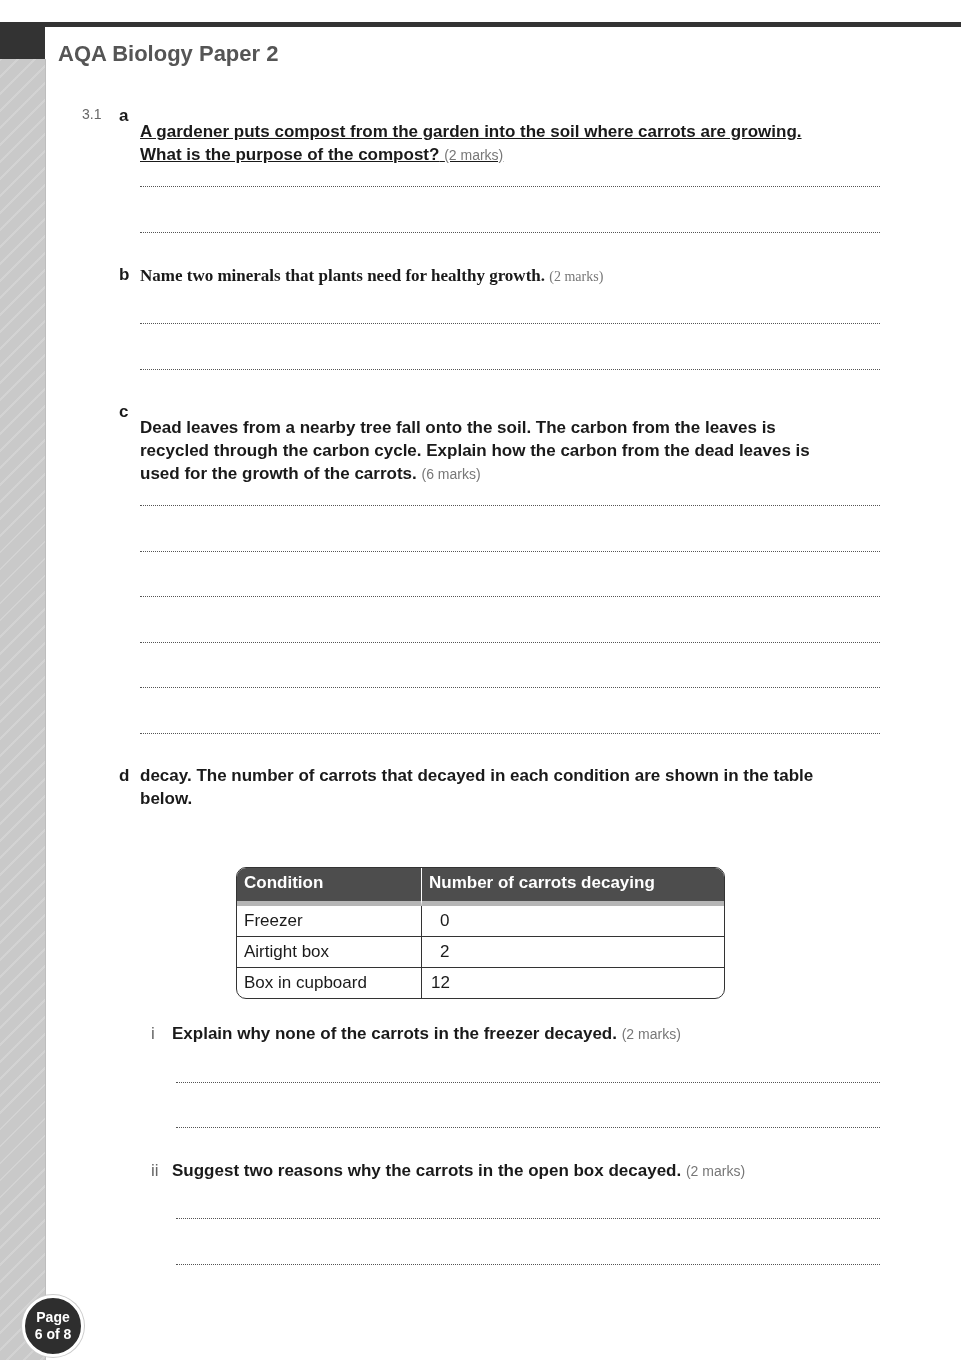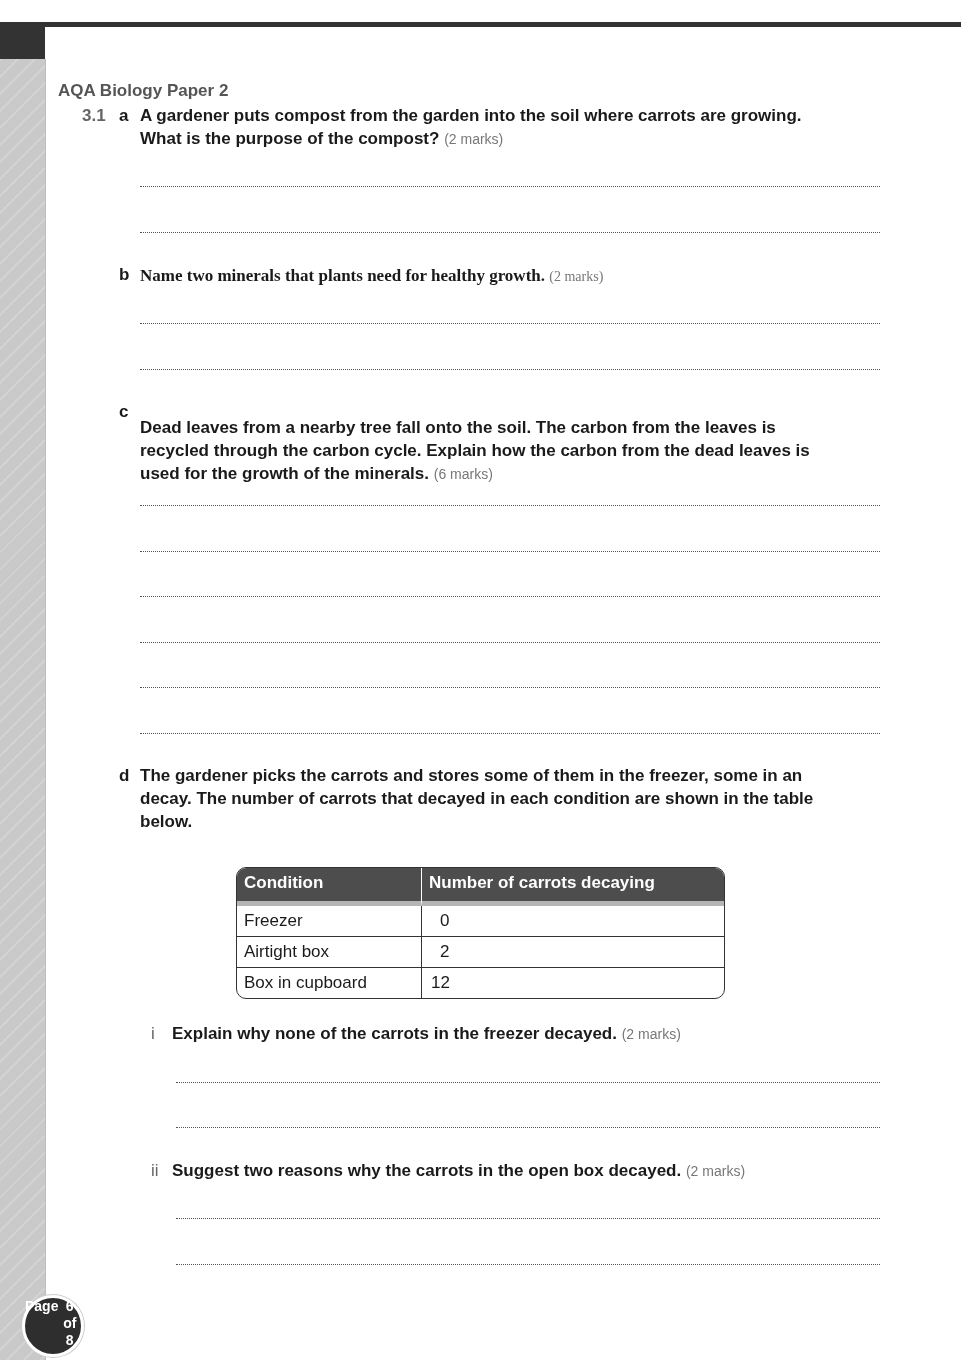--- a/index.html
+++ b/index.html
@@ -12,24 +12,24 @@
   .top-bar { position:absolute; left:0; top:22px; width:961px; height:5px; background:#333333; }
   .corner-block { position:absolute; left:0; top:27px; width:45px; height:32px; background:#333333; }
   .side-strip {
     position:absolute; left:0; top:59px; width:45px; height:1301px;
     background-color:#c9c9c9;
     background-image: repeating-linear-gradient(135deg, rgba(255,255,255,0.18) 0px, rgba(255,255,255,0.18) 2px, transparent 2px, transparent 12px);
     border-right:1px solid #bdbdbd;
   }
   .header-title {
     position:absolute; left:58px; top:41px;
-    font-size:17px; font-weight:bold; color:#555555;margin-top:40px;
+    font-size:22px; font-weight:bold; color:#555555;
   }
   .q { position:absolute; font-size:17px; font-weight:bold; line-height:23px; color:#1a1a1a; }
-  .qnum { position:absolute; font-size:17px; font-weight:bold; color:#666666; }
+  .qnum { position:absolute; font-size:14px; font-weight:normal; color:#666666; }
   .qletter { position:absolute; font-size:17px; font-weight:bold; color:#1a1a1a; }
   .roman { position:absolute; font-size:17px; font-weight:normal; color:#666666; }
   .marks { font-weight:normal; font-size:14px; color:#777777; }
   .line {
     position:absolute; height:0;
     border-top:1.5px dotted #555555;
   }
   table.data-table {
     position:absolute; left:236px; top:867px; width:489px;
     border-collapse:separate; border-spacing:0;
@@ -47,64 +47,63 @@
     border-top:1px solid #333333;
   }
   table.data-table tr:nth-child(2) td { border-top:none; }
   table.data-table td:first-child { border-right:1px solid #333333;margin-top:28px; }
   table.data-table td.num { padding-left:9px; }
   .page-badge {
     position:absolute; left:22px; top:1295px; width:56px; height:56px;
     border-radius:50%; background:#2e2e2e; border:3px solid #ffffff;
     box-shadow:0 0 0 1px #cccccc;
     color:#ffffff; font-weight:bold; font-size:14px; text-align:center;
-    display:flex; flex-direction:row; justify-content:center; line-height:17px;
+    display:flex; flex-direction:column; justify-content:center; line-height:17px;
   }
 </style>
 </head>
 <body>
 
 <div class="top-bar"></div>
 <div class="corner-block"></div>
 <div class="side-strip"></div>
 
 <div class="header-title">AQA Biology Paper 2</div>
 
 <div class="qnum" style="left:82px; top:106px;">3.1</div>
 <div class="qletter" style="left:119px; top:106px;">a</div>
-<div class="q" style="left:140px; top:104px; width:740px;">
+<div class="q" style="left:140px; top:120px; width:740px;text-decoration:underline;">
   <div>A gardener puts compost from the garden into the soil where carrots are growing.</div>
   <div><span>What is the purpose of the compost?</span> <span class="marks">(2 marks)</span></div>
 </div>
 <div class="line" style="left:140px; top:186px; width:740px;"></div>
 <div class="line" style="left:140px; top:232px; width:740px;"></div>
 
 <div class="qletter" style="left:119px; top:265px;">b</div>
 <div class="q" style="left:140px; top:264px; width:740px;font-family:Liberation Serif, serif;">
   <span>Name </span><span style="font-weight:900;">two</span><span> minerals that plants need for healthy growth.</span> <span class="marks">(2 marks)</span>
 </div>
 <div class="line" style="left:140px; top:323px; width:740px;"></div>
 <div class="line" style="left:140px; top:369px; width:740px;"></div>
 
 <div class="qletter" style="left:119px; top:402px;">c</div>
 <div class="q" style="left:140px; top:416px; width:740px;">
   <div>Dead leaves from a nearby tree fall onto the soil. The carbon from the leaves is</div>
   <div>recycled through the carbon cycle. Explain how the carbon from the dead leaves is</div>
-  <div><span>used for the growth of the minerals.</span> <span class="marks">(6 marks)</span></div>
+  <div><span>used for the growth of the carrots.</span> <span class="marks">(6 marks)</span></div>
 </div>
 <div class="line" style="left:140px; top:505px; width:740px;"></div>
 <div class="line" style="left:140px; top:551px; width:740px;"></div>
 <div class="line" style="left:140px; top:596px; width:740px;"></div>
 <div class="line" style="left:140px; top:642px; width:740px;"></div>
 <div class="line" style="left:140px; top:687px; width:740px;"></div>
 <div class="line" style="left:140px; top:733px; width:740px;"></div>
 
 <div class="qletter" style="left:119px; top:766px;">d</div>
 <div class="q" style="left:140px; top:764px; width:740px;">
-  <div>The gardener picks the carrots and stores some of them in the freezer, some in an</div>
   <div>decay. The number of carrots that decayed in each condition are shown in the table</div>
   <div>below.</div>
 </div>
 
 <table class="data-table">
   <tbody>
       <tr>
     <th>Condition</th>
     <th>Number of carrots decaying</th>
   </tr>

